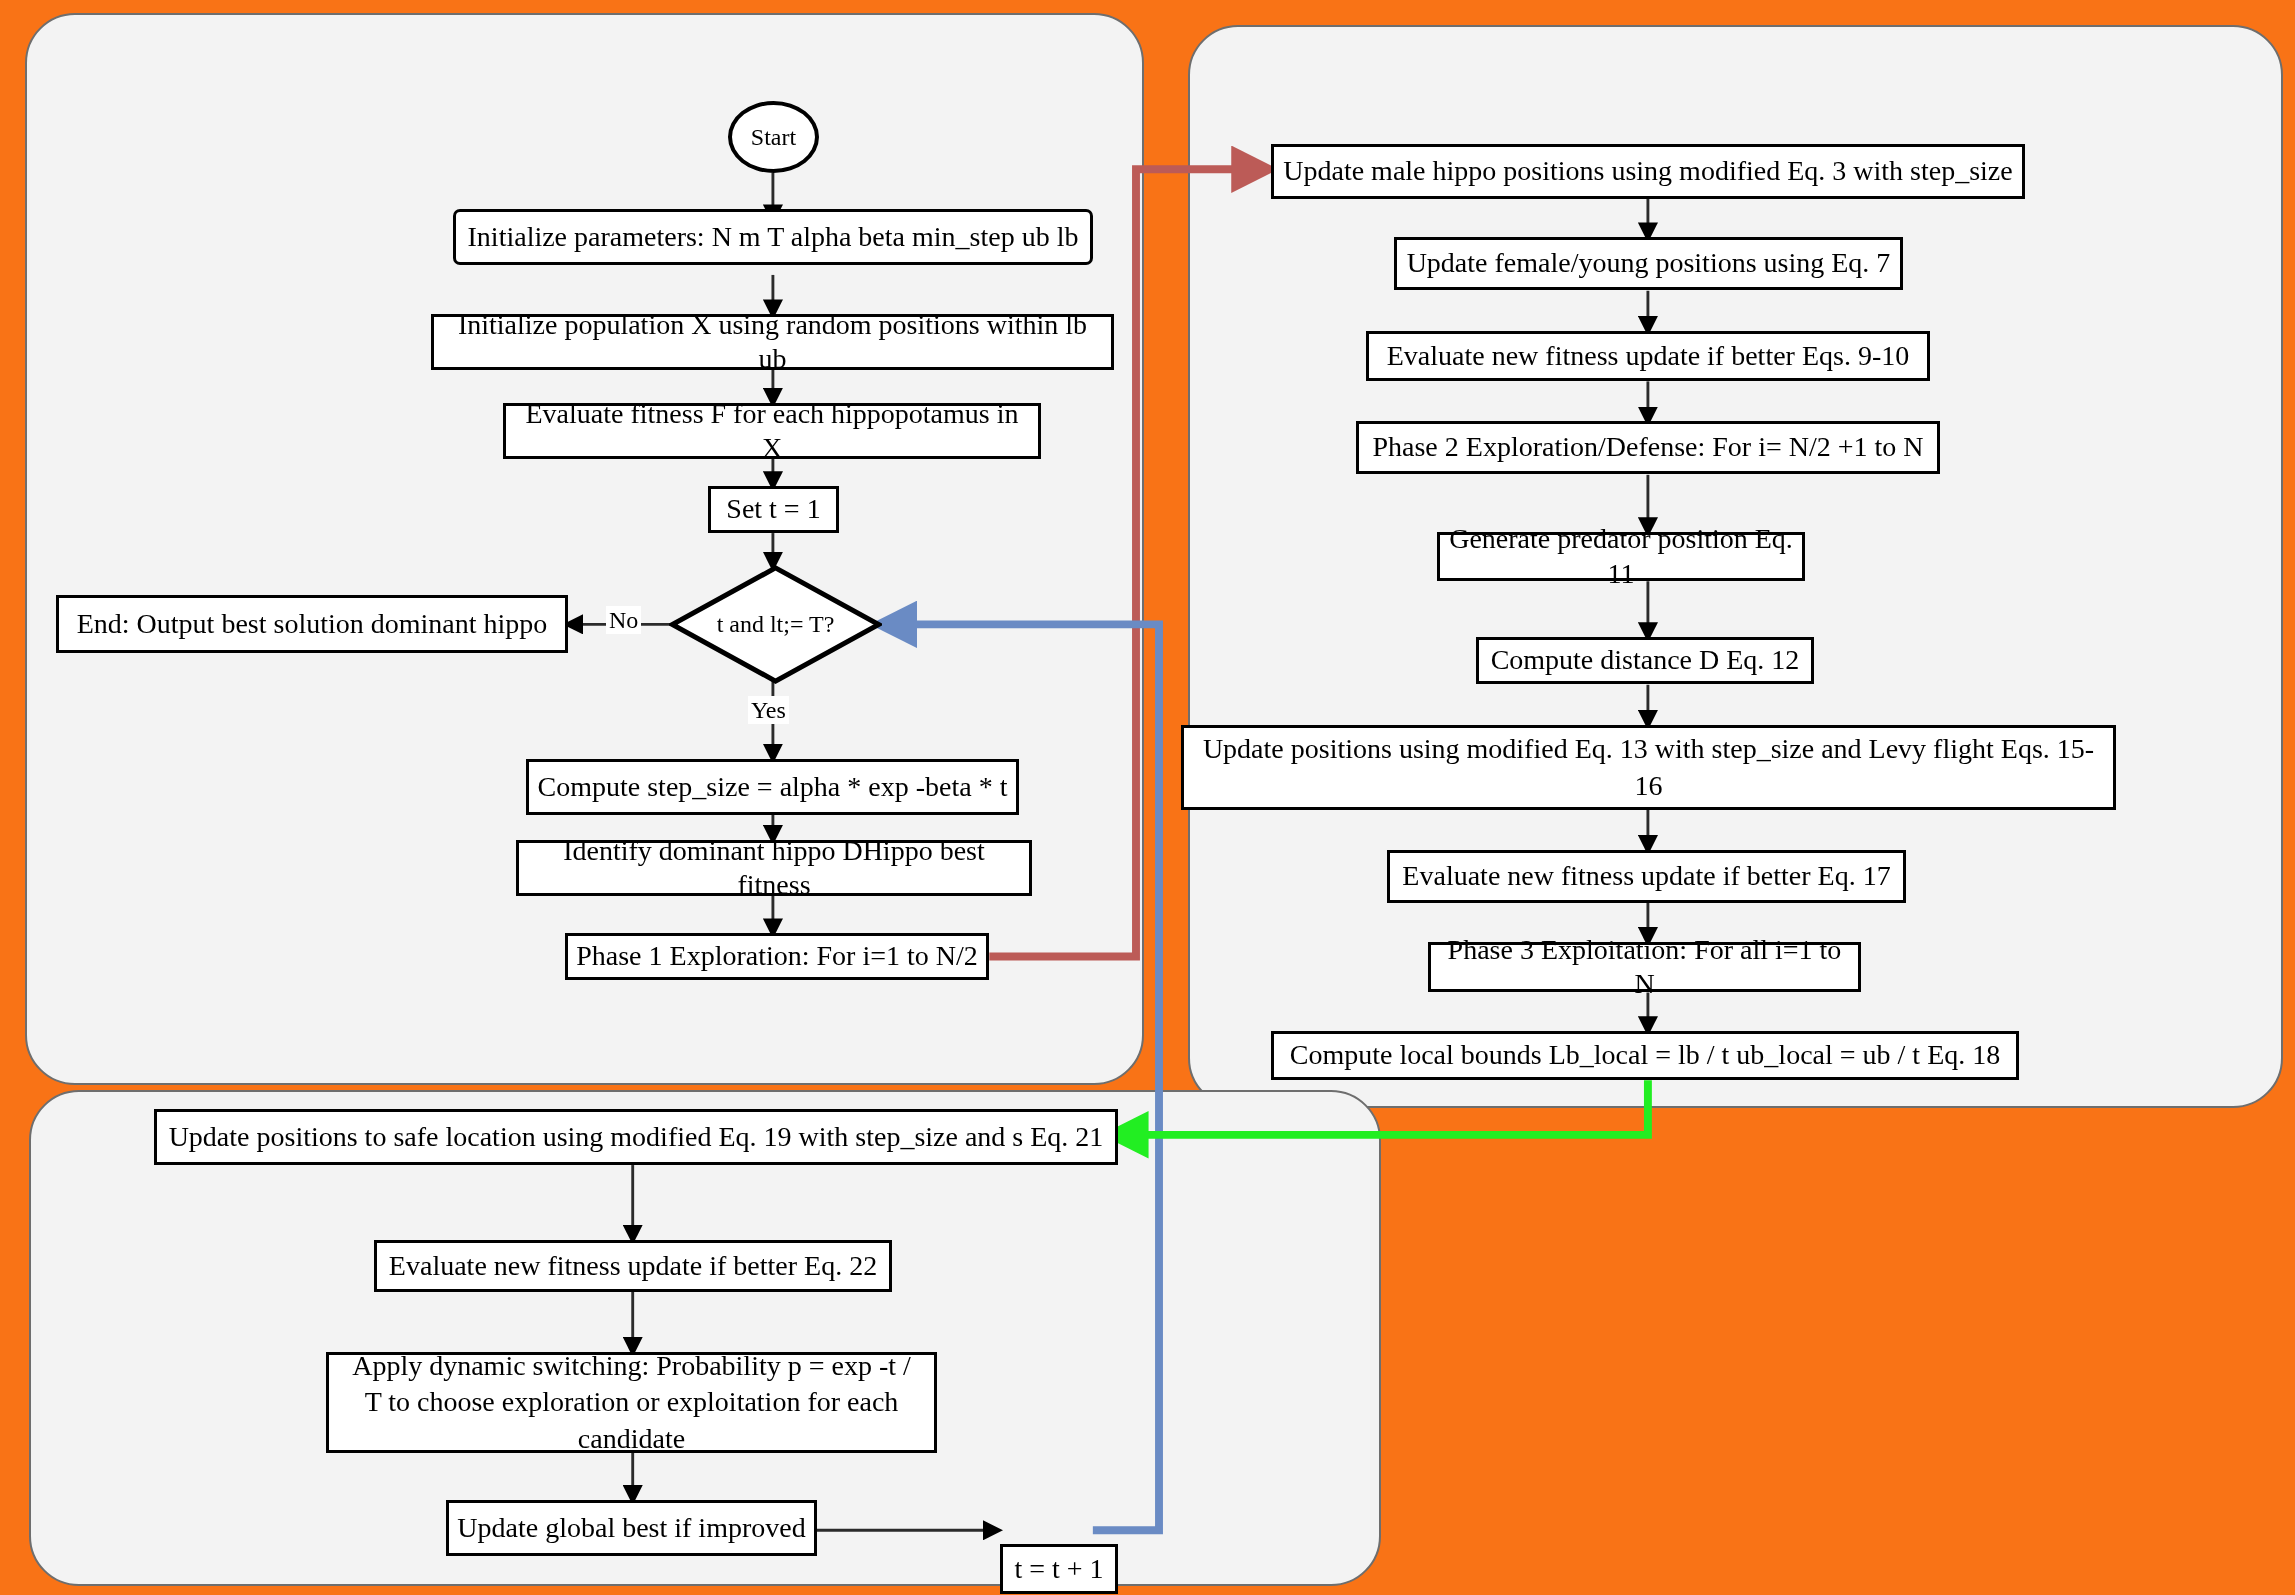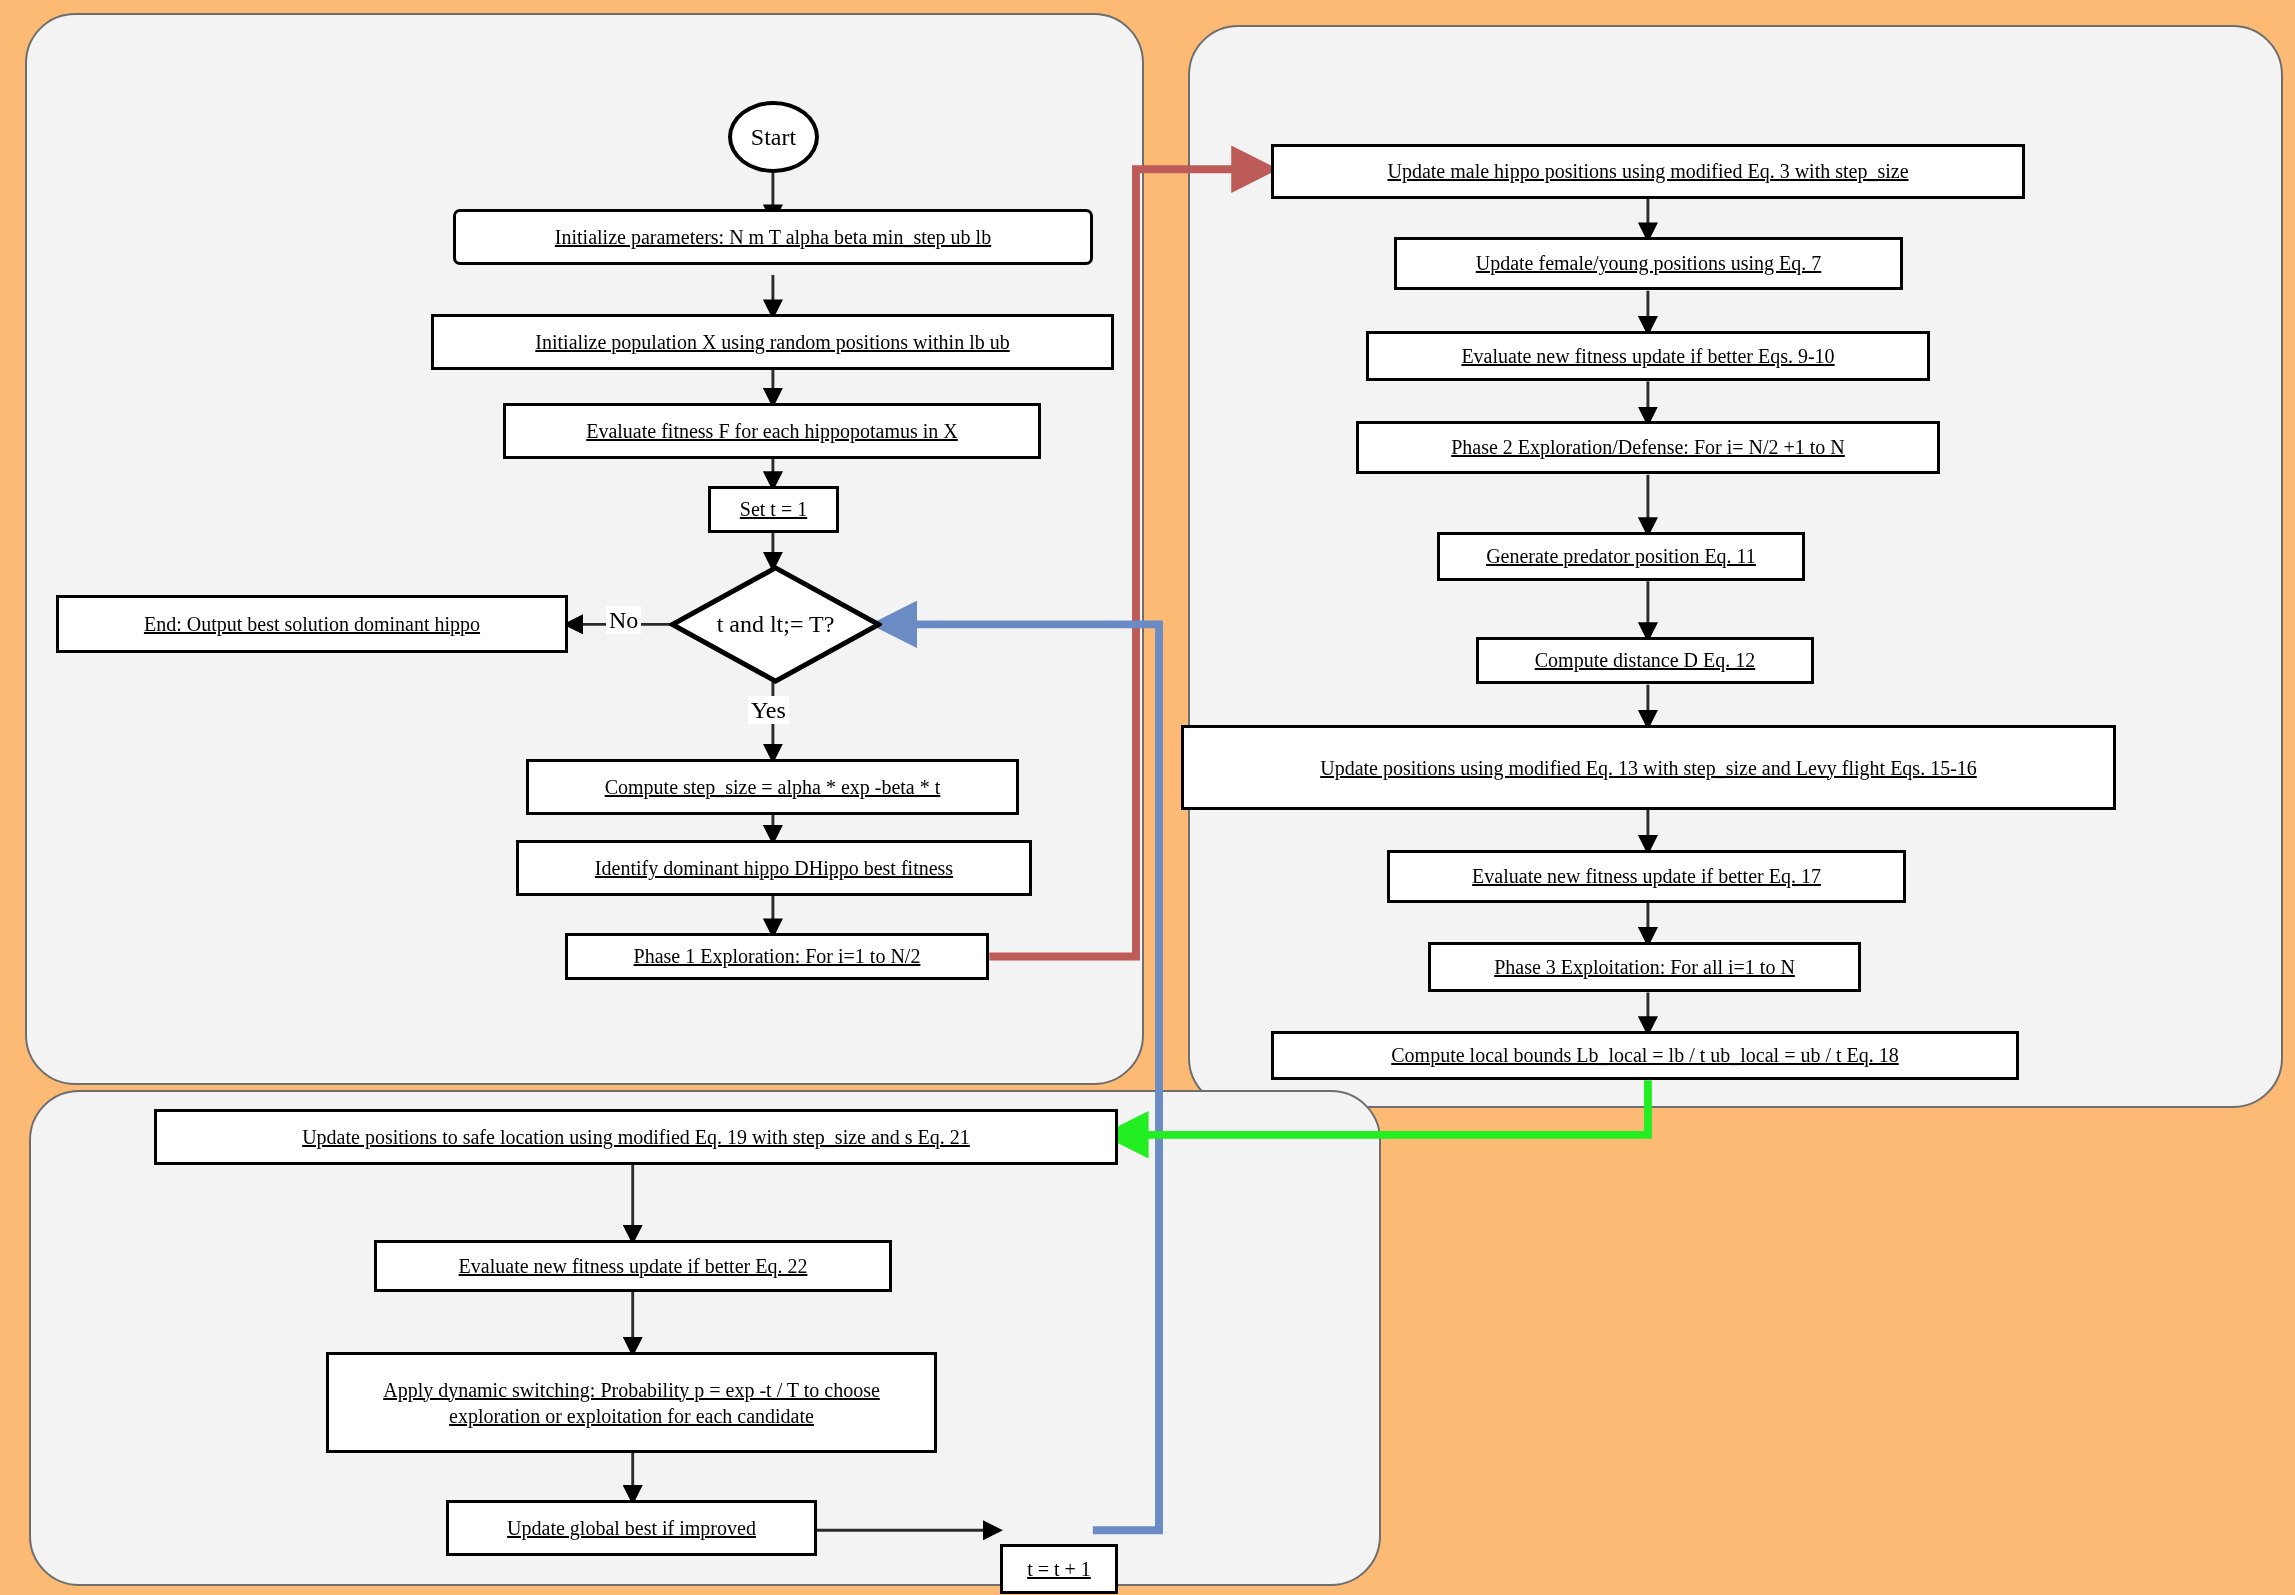--- a/index.html
+++ b/index.html
@@ -1,28 +1,28 @@
 <!DOCTYPE html>
 <html style="font-size:11.5px"><head>
 <meta charset="utf-8">
 <style>
   html,body{margin:0;padding:0;background:#ffffff;}
   body{font-family:"Liberation Serif", serif;}
-  #stage{position:relative;width:2295px;height:1596px;background:#fdba74;overflow:hidden;}
+  #stage{position:relative;width:2295px;height:1596px;background:#f97316;overflow:hidden;}
 
   
   .panel{position:absolute;background:#f3f3f3;border:2.2px solid #6e6e6e;border-radius:50px;box-sizing:border-box;}
 
   
   .layer{position:absolute;left:0;top:0;width:2295px;height:1596px;pointer-events:none;}
 
   
   .node{position:absolute;box-sizing:border-box;background:#ffffff;border:3.6px solid #000000;
         display:flex;align-items:center;justify-content:center;text-align:center;
-        font-size:20px;line-height:1.22;color:#000;padding:2.9px 7.2px;text-decoration:underline;}
+        font-size:28px;line-height:1.22;color:#000;padding:2.9px 7.2px;}
   .node.tall{line-height:1.3;}
 
   .terminal{position:absolute;box-sizing:border-box;background:#ffffff;border:4.3px solid #000000;
         border-radius:50%;display:flex;align-items:center;justify-content:center;
         font-size:24px;color:#000;}
 
   .diamond{position:absolute;box-sizing:border-box;}
   .diamond .dshape{position:absolute;left:0;top:0;width:100%;height:100%;}
   .diamond .dlabel{position:absolute;left:0;top:0;width:100%;height:100%;
         display:flex;align-items:center;justify-content:center;font-size:24px;color:#000;}

